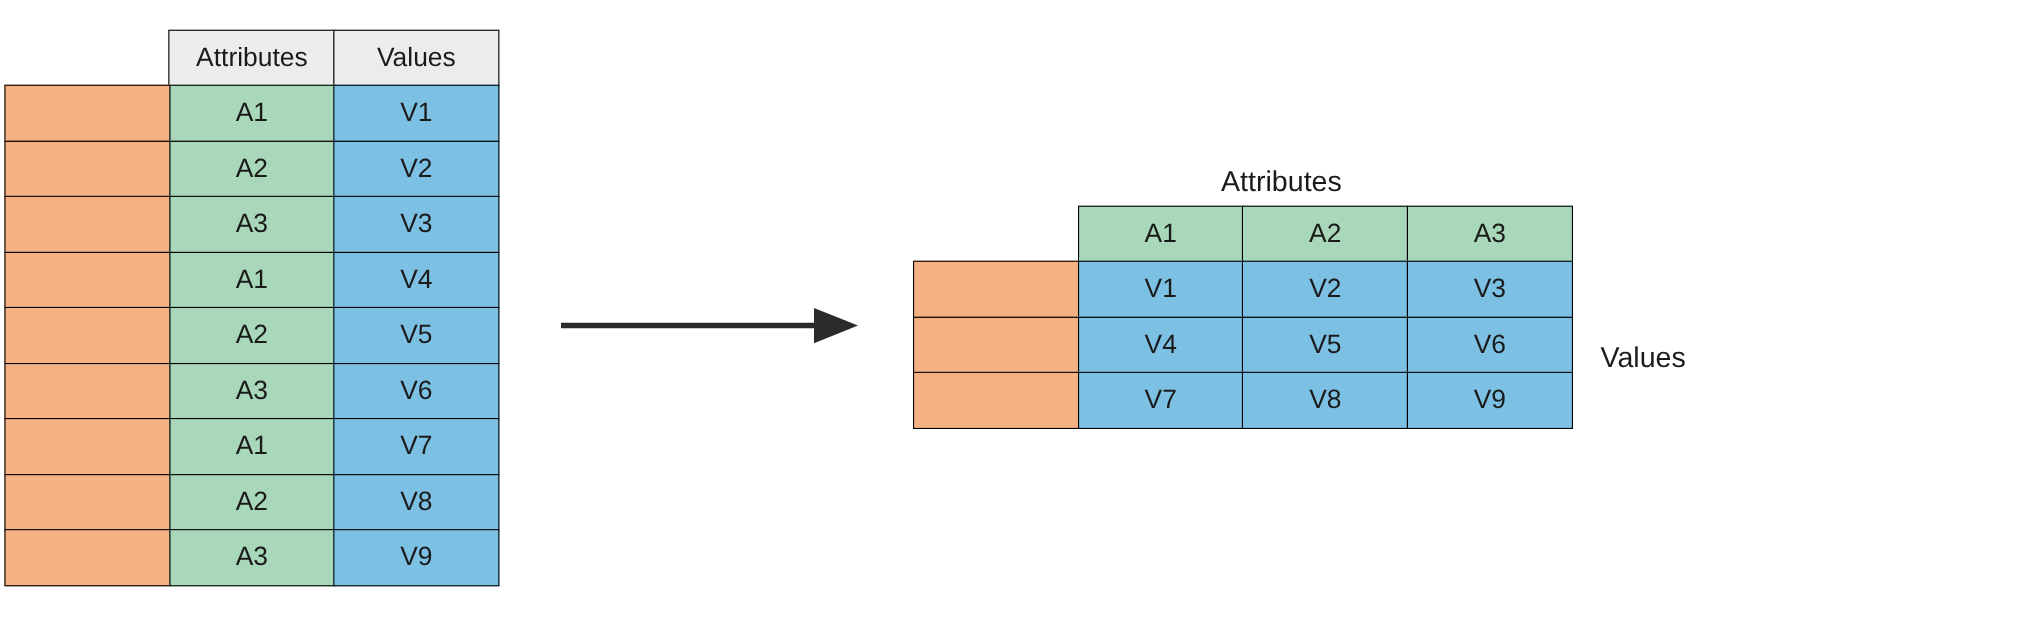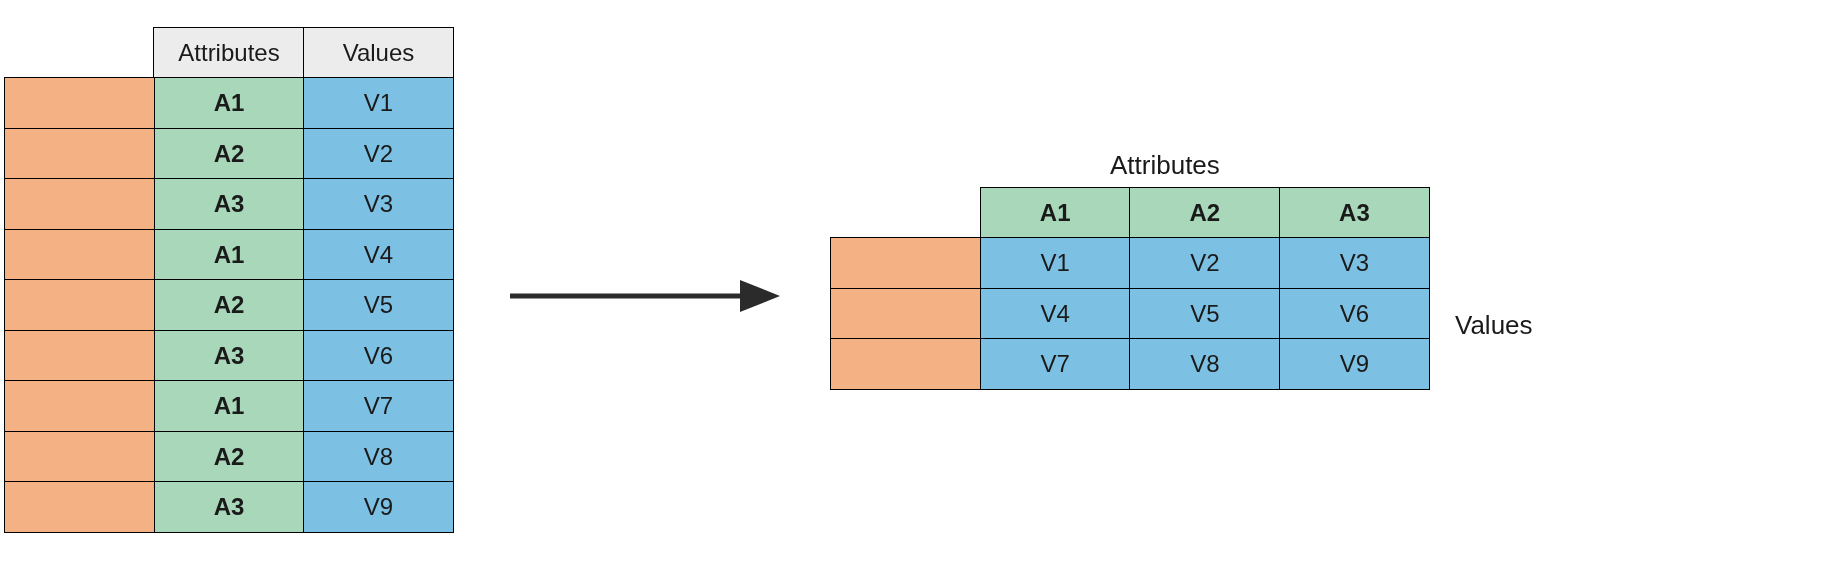--- a/index.html
+++ b/index.html
@@ -27,21 +27,21 @@
   .row { display: flex; }
   .row > .cell:first-child { margin-left: 0; }
   .blank {
     border: none;
     background: #ffffff;
   }
   .hdr {
     background: #ececec;
   }
   .orange { background: #f4b183; }
-  .green  { background: #a8d8b9; font-weight: bold; }
+  .green  { background: #a8d8b9; }
   .blue   { background: #7cc0e3; }
 
   
   #left-table {
     position: absolute;
     left: 4px;
     top: 28px;
     width: 450px;
   }
   #left-table .cell { width: 152px; }

